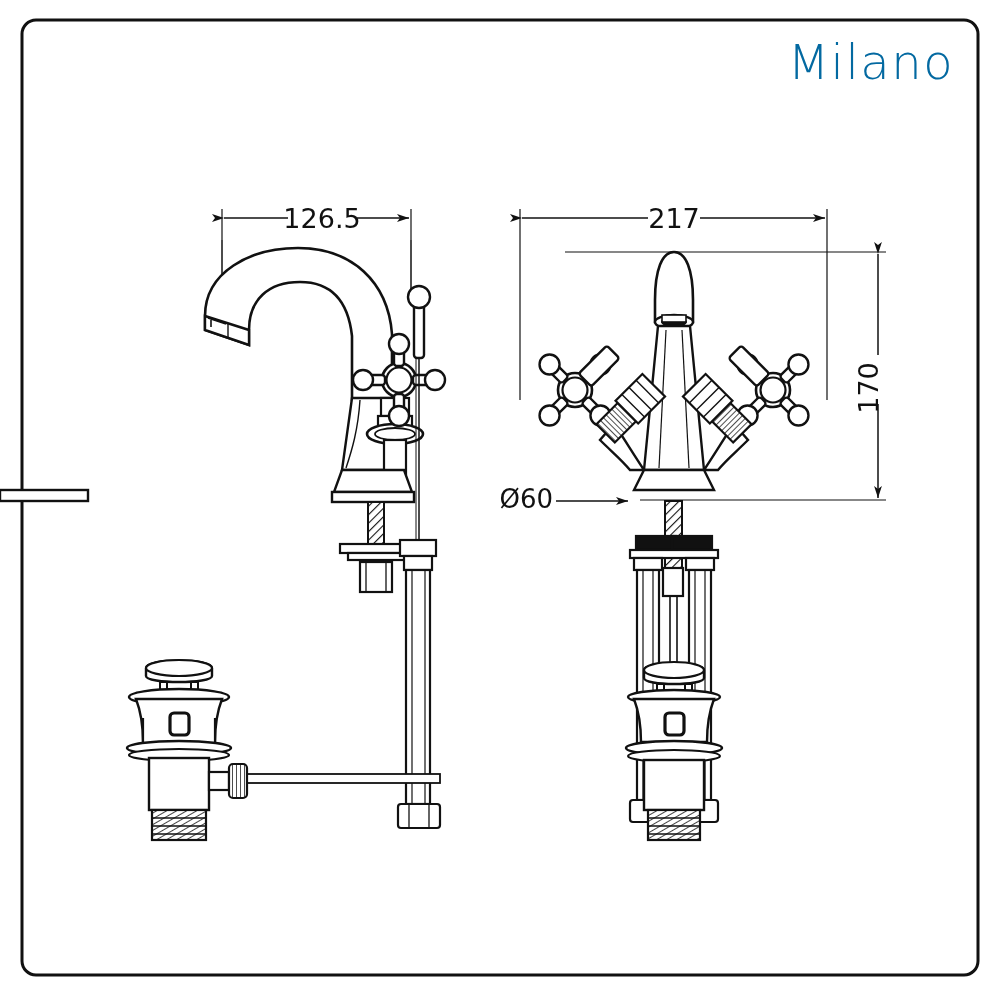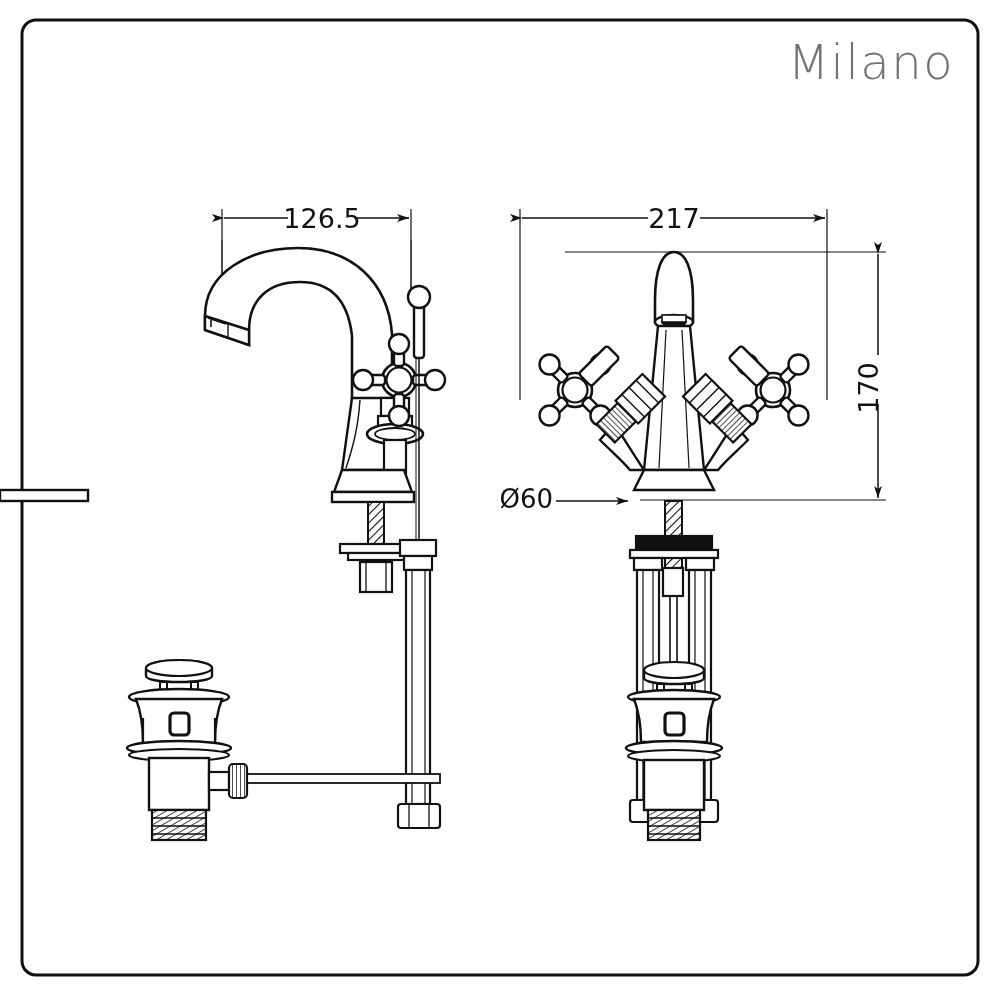--- a/index.html
+++ b/index.html
@@ -26,21 +26,21 @@
     left: 0;
     top: 0;
   }
   .brand {
     position: absolute;
     right: 46px;
     top: 38px;
     font-size: 48px;
     font-weight: 300;
     letter-spacing: 1.5px;
-    color: #737373;
+    color: #0369a1;
     font-family: "DejaVu Sans", sans-serif;
     line-height: 1;
   }
 </style>
 </head>
 <body>
 
 <div id="sheet">
 
   <svg width="1000" height="1000" viewBox="0 0 1000 1000">

